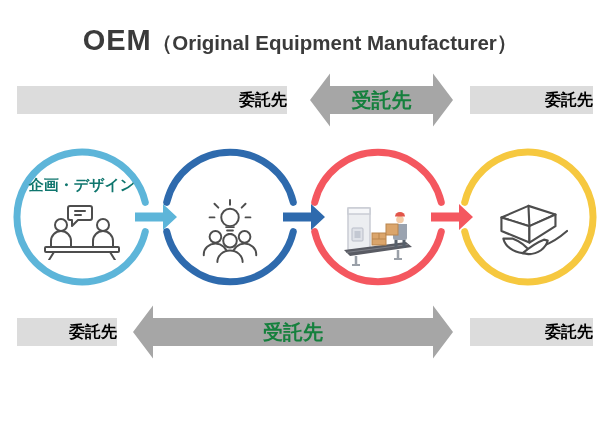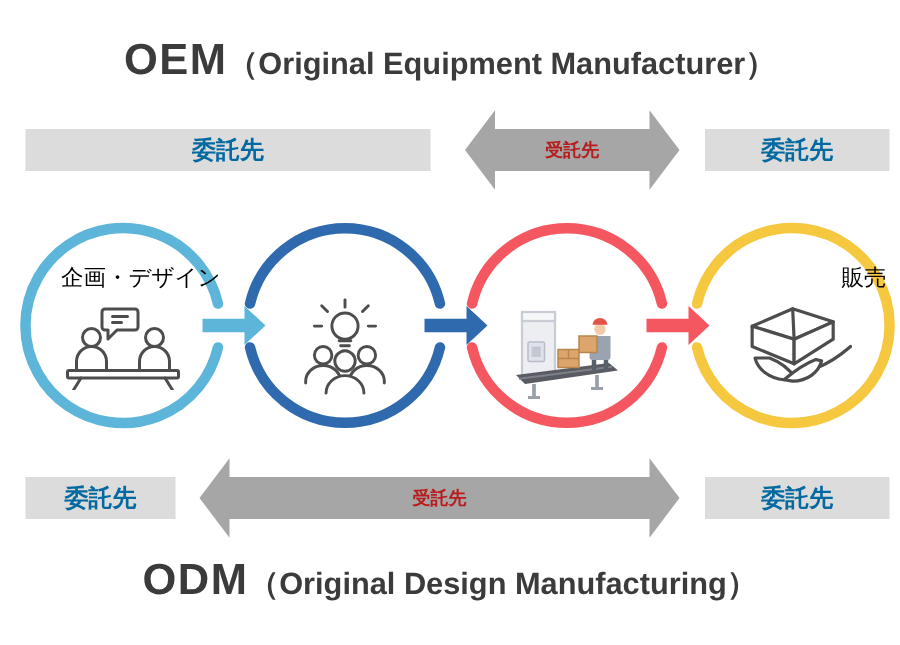--- a/index.html
+++ b/index.html
@@ -5,65 +5,61 @@
   html,body{margin:0;padding:0;background:#fff;}
   .canvas{
     position:relative;width:600px;height:430px;background:#ffffff;overflow:hidden;
     font-family:"Liberation Sans","DejaVu Sans",sans-serif;color:#3b3b3b;
   }
   .abs{position:absolute;}
   .title{width:600px;text-align:center;font-weight:700;color:#3b3b3b;line-height:1;white-space:nowrap;}
   .title .abbr{font-size:29px;letter-spacing:1px;}
   .title .full{font-size:20.5px;}
   .bar{
-    background:#dcdcdc;display:flex;align-items:center;justify-content:center;
-    font-size:16px;font-weight:700;color:#0369a1;
+    background:#dcdcdc;display:flex;align-items:center;justify-content:flex-end;
+    font-size:16px;font-weight:700;color:#000000;
   }
   .arrow-label{
     display:flex;align-items:center;justify-content:center;
-    font-size:12px;font-weight:700;color:#b91c1c;z-index:3;
+    font-size:20px;font-weight:700;color:#15803d;z-index:3;
   }
   .circle-label{
-    text-align:right;font-size:15px;font-weight:400;color:#000000;z-index:3;white-space:nowrap;
+    text-align:center;font-size:15px;font-weight:700;color:#0f766e;z-index:3;white-space:nowrap;
   }
   .icon-box{z-index:2;}
   .icon-box svg{display:block;width:100%;height:100%;}
   svg.layer{position:absolute;left:0;top:0;z-index:1;}
 </style>
 </head>
 <body>
 
 <div class="canvas">
 
   <div class="abs title" style="top:26px;left:0;">
     <span class="abbr">OEM</span><span class="full">（Original Equipment Manufacturer）</span>
-  </div>
-  <div class="abs title" style="top:373px;left:0;">
-    <span class="abbr">ODM</span><span class="full">（Original Design Manufacturing）</span>
   </div>
 
   <div class="abs bar" style="left:17px;top:86px;width:270px;height:28px;">
     <span>委託先</span>
   </div>
   <div class="abs bar" style="left:470px;top:86px;width:123px;height:28px;">
     <span>委託先</span>
   </div>
 
   <div class="abs bar" style="left:17px;top:318px;width:100px;height:28px;">
     <span>委託先</span>
   </div>
   <div class="abs bar" style="left:470px;top:318px;width:123px;height:28px;">
     <span>委託先</span>
   </div>
 
   <div class="abs arrow-label" style="left:330px;top:86px;width:103px;height:28px;">受託先</div>
   <div class="abs arrow-label" style="left:153px;top:318px;width:280px;height:28px;">受託先</div>
 
   <div class="abs circle-label" style="left:17px;top:176px;width:130px;">企画・デザイン</div>
-  <div class="abs circle-label" style="left:461px;top:176px;width:130px;">販売</div>
 
   <svg class="layer" width="600" height="430" viewBox="0 0 600 430">
 
     <polygon points="310,100 330,73.5 330,86 433,86 433,73.5 453,100 433,126.5 433,114 330,114 330,126.5" fill="#a6a6a6"></polygon>
     <polygon points="133,332 153,305.5 153,318 433,318 433,305.5 453,332 433,358.5 433,346 153,346 153,358.5" fill="#a6a6a6"></polygon>
 
     <path d="M 145.3 202.4 A 65 65 0 1 0 145.3 231.6" fill="none" stroke-width="7" stroke-linecap="round" stroke="#5db5d9"></path>
 
     <g fill="none" stroke-width="7" stroke-linecap="round">
       <path d="M 293.3 202.4 A 65 65 0 0 0 166.7 202.4" stroke="#2e6aad"></path>

